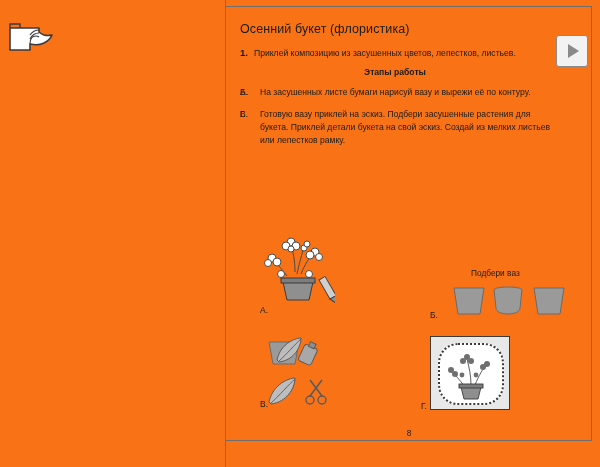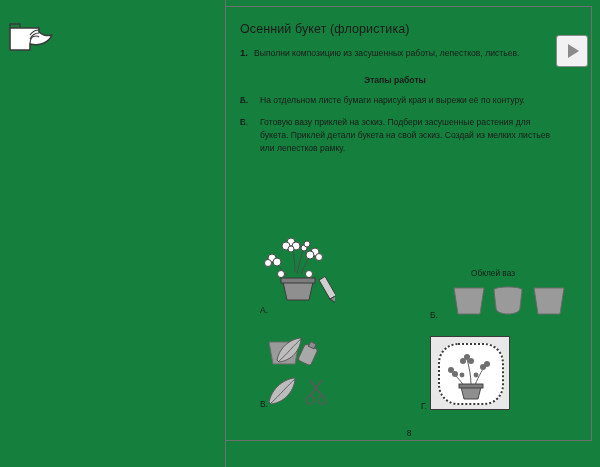--- a/index.html
+++ b/index.html
@@ -13,21 +13,21 @@
     font-family: "Liberation Sans", sans-serif;
     overflow: hidden;
     position: relative;
   }
 
   
   .page {
     position: absolute;
     left: 0; top: 0;
     width: 600px; height: 467px;
-    background: #15803d;
+    background: #f97316;
   }
   .left-panel {
     position: absolute;
     left: 0; top: 0;
     width: 226px; height: 467px;
     border-right: 1px solid #6f6f6f;
     box-sizing: border-box;
   }
   .right-panel {
     position: absolute;
@@ -105,21 +105,21 @@
     position: absolute;
     left: 0; top: -1px;
     font-weight: bold;
     font-size: 9.6px;
   }
   .stage-head {
     text-align: center;
     font-weight: bold;
     font-size: 8.6px;
     color: #1a1a1a;
-    margin: 16px 0 9px 0;
+    margin: 8px 0 9px 0;
   }
   .step {
     font-size: 8.6px;
     color: #1a1a1a;
     line-height: 1.5;
     margin: 0 0 9px 0;
     position: relative;
     padding-left: 20px;
   }
   .step .lbl {
@@ -208,31 +208,31 @@
 
   <div class="play-button">
     <div class="tri"></div>
   </div>
 
   <div class="content">
     <div class="title">Осенний букет (флористика)</div>
 
     <div class="task-line">
       <span class="num">1.</span>
-      <span>Выполни композицию из засушенных работы, лепестков, листьев.</span>
+      <span>Приклей композицию из засушенных цветов, лепестков, листьев.</span>
     </div>
 
     <div class="stage-head">Этапы работы</div>
 
     <div class="step">
       <span class="lbl">А.</span>
     </div>
     <div class="step">
       <span class="lbl">Б.</span>
-      <span>На отдельном листе бумаги нарисуй края и вырежи её по контуру.</span>
+      <span>На засушенных листе бумаги нарисуй вазу и вырежи её по контуру.</span>
     </div>
     <div class="step">
       <span class="lbl">В.</span>
     </div>
     <div class="step">
       <span class="lbl">Г.</span>
       <span>Готовую вазу приклей на эскиз. Подбери засушенные растения для букета. Приклей детали букета на свой эскиз. Создай из мелких листьев или лепестков рамку.</span>
     </div>
   </div>
 
@@ -269,21 +269,21 @@
         <rect x="20" y="48" width="34" height="5" fill="#7d7d7d" stroke="#3a3a3a" stroke-width="1"></rect>
 
         <g transform="translate(58,50) rotate(-30)">
           <rect x="0" y="0" width="7" height="22" fill="#cfcfcf" stroke="#3a3a3a" stroke-width="0.9"></rect>
           <path d="M0 22 L3.5 29 L7 22 Z" fill="#8f8f8f" stroke="#3a3a3a" stroke-width="0.9"></path>
         </g>
       </svg>
       <div class="fig-caption" style="left:-1px; top:75px;">А.</div>
     </div>
 
-    <div class="samples-label">Обклей ваз</div>
+    <div class="samples-label">Подбери ваз</div>
     <div class="fig" style="left:210px; top:56px; width:120px; height:36px;">
       <svg width="120" height="36" viewBox="0 0 120 36">
         <path d="M4 4 L34 4 L30 30 L8 30 Z" fill="#9a9a9a" stroke="#6a6a6a" stroke-width="1"></path>
         <path d="M44 6 C44 2 72 2 72 6 L70 24 C70 32 46 32 46 24 Z" fill="#9a9a9a" stroke="#6a6a6a" stroke-width="1"></path>
         <path d="M84 4 L114 4 L110 30 L88 30 Z" fill="#9a9a9a" stroke="#6a6a6a" stroke-width="1"></path>
       </svg>
     </div>
     <div class="fig-caption" style="left:190px; top:82px;">Б.</div>
 
     <div class="fig box-c">

